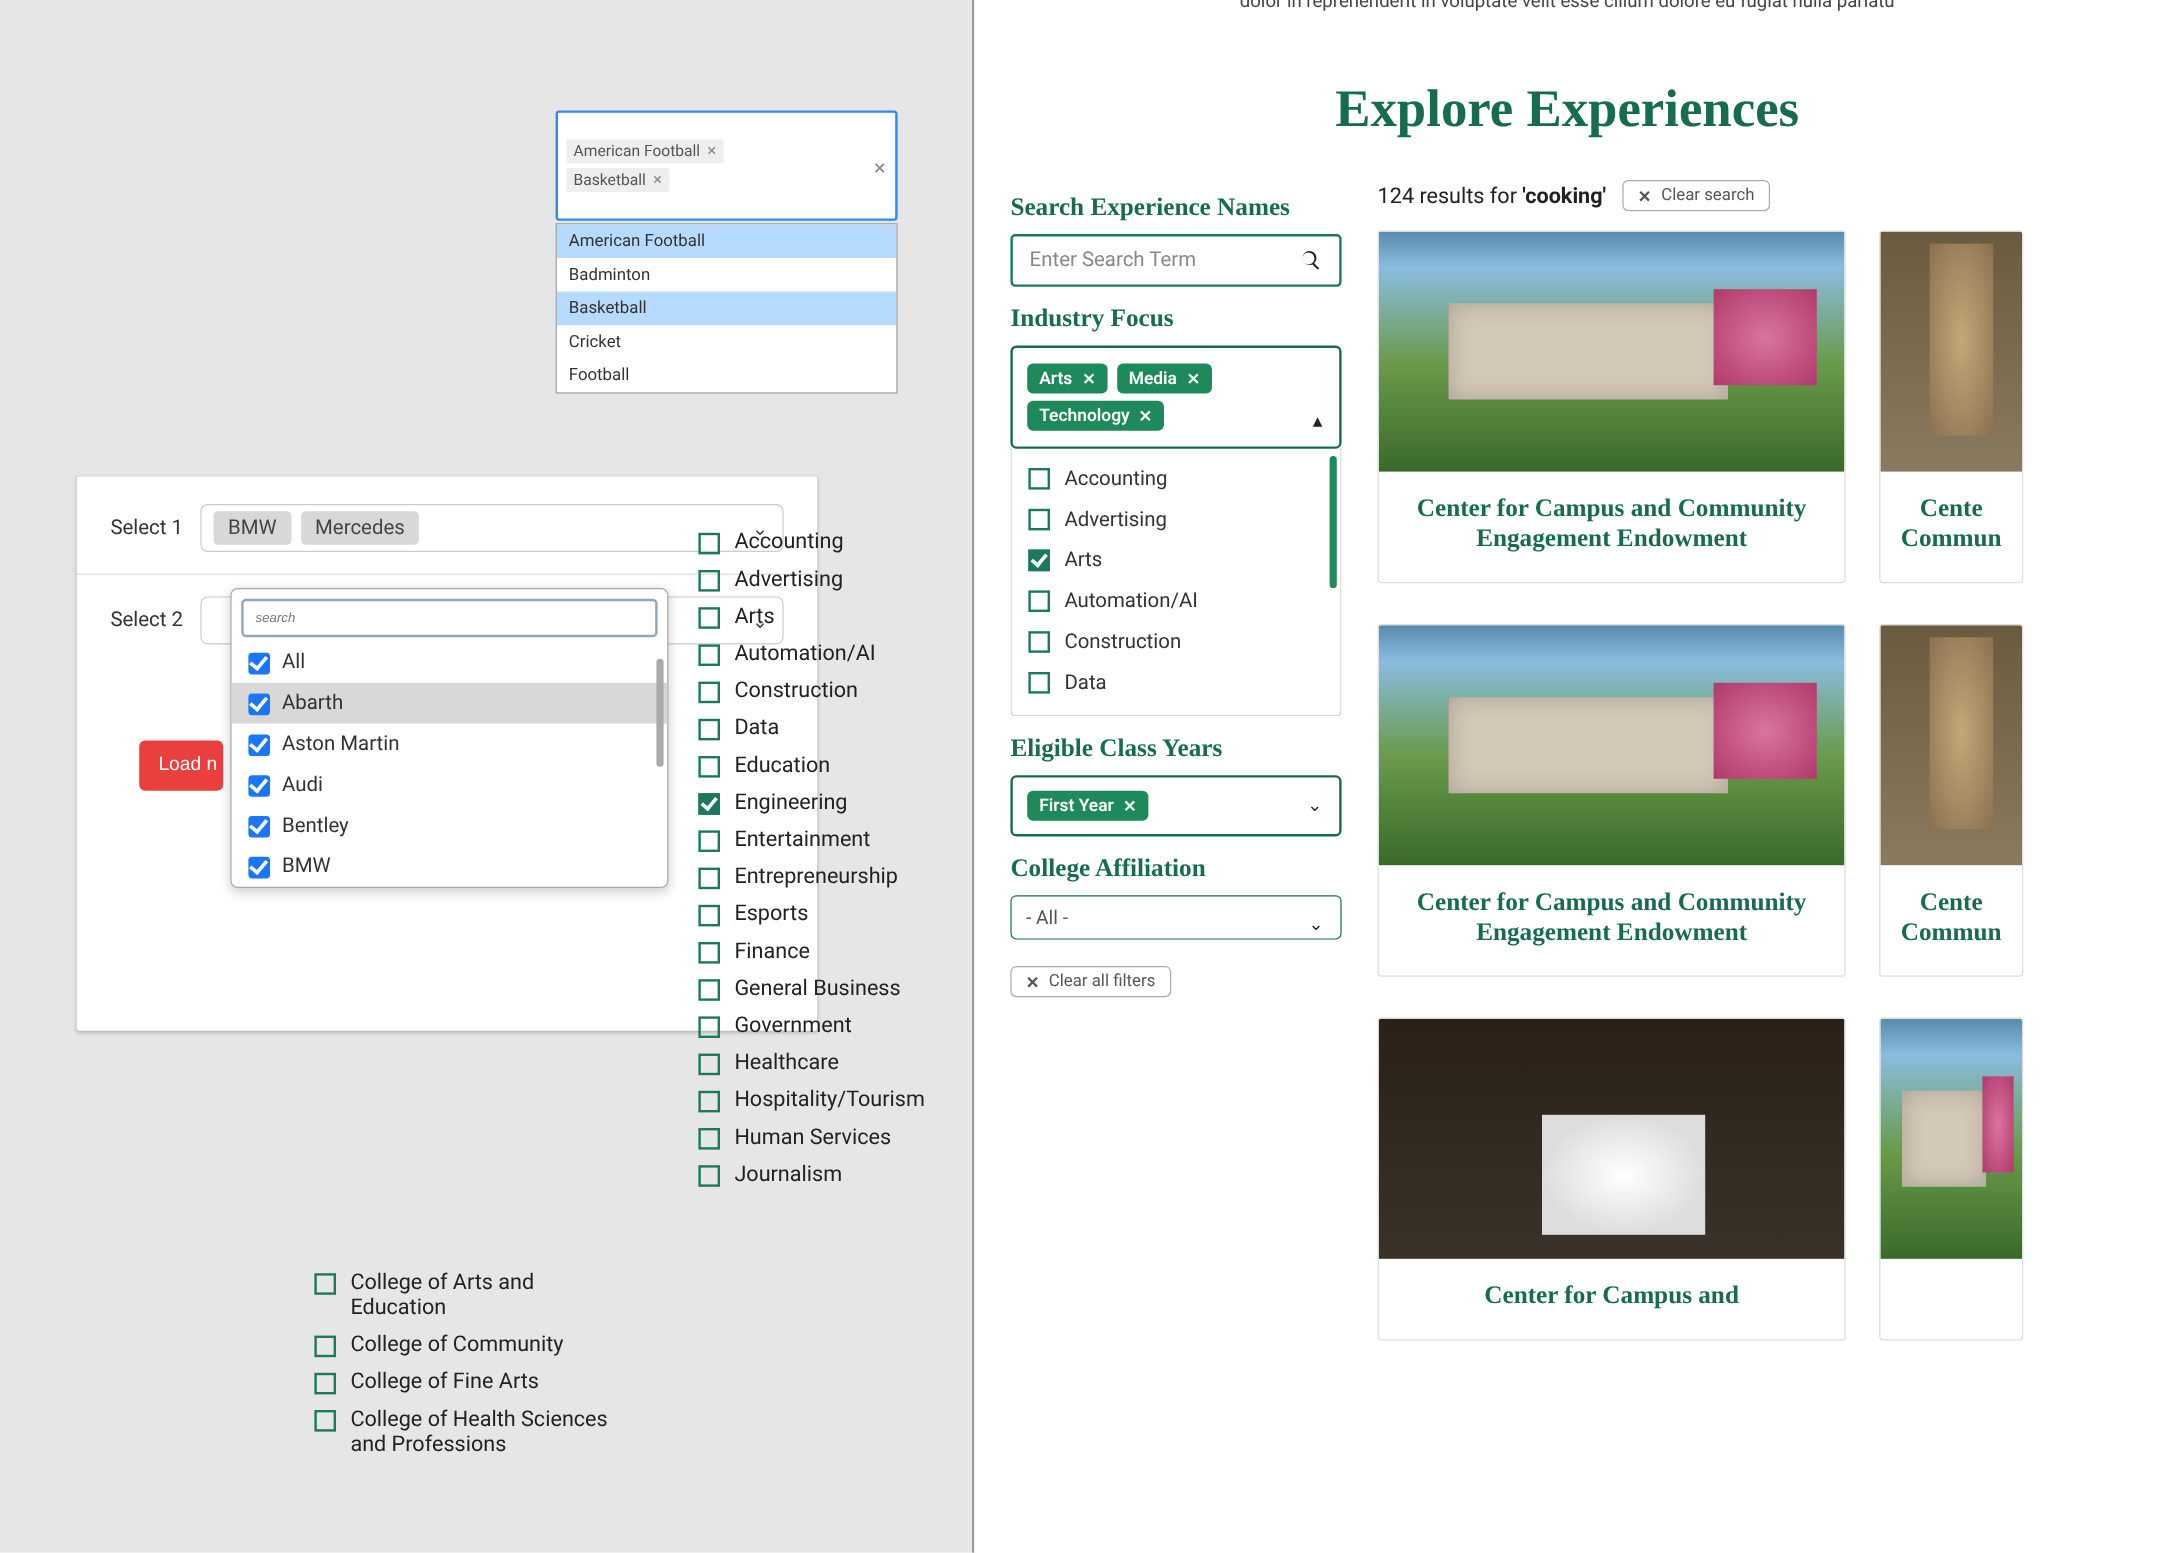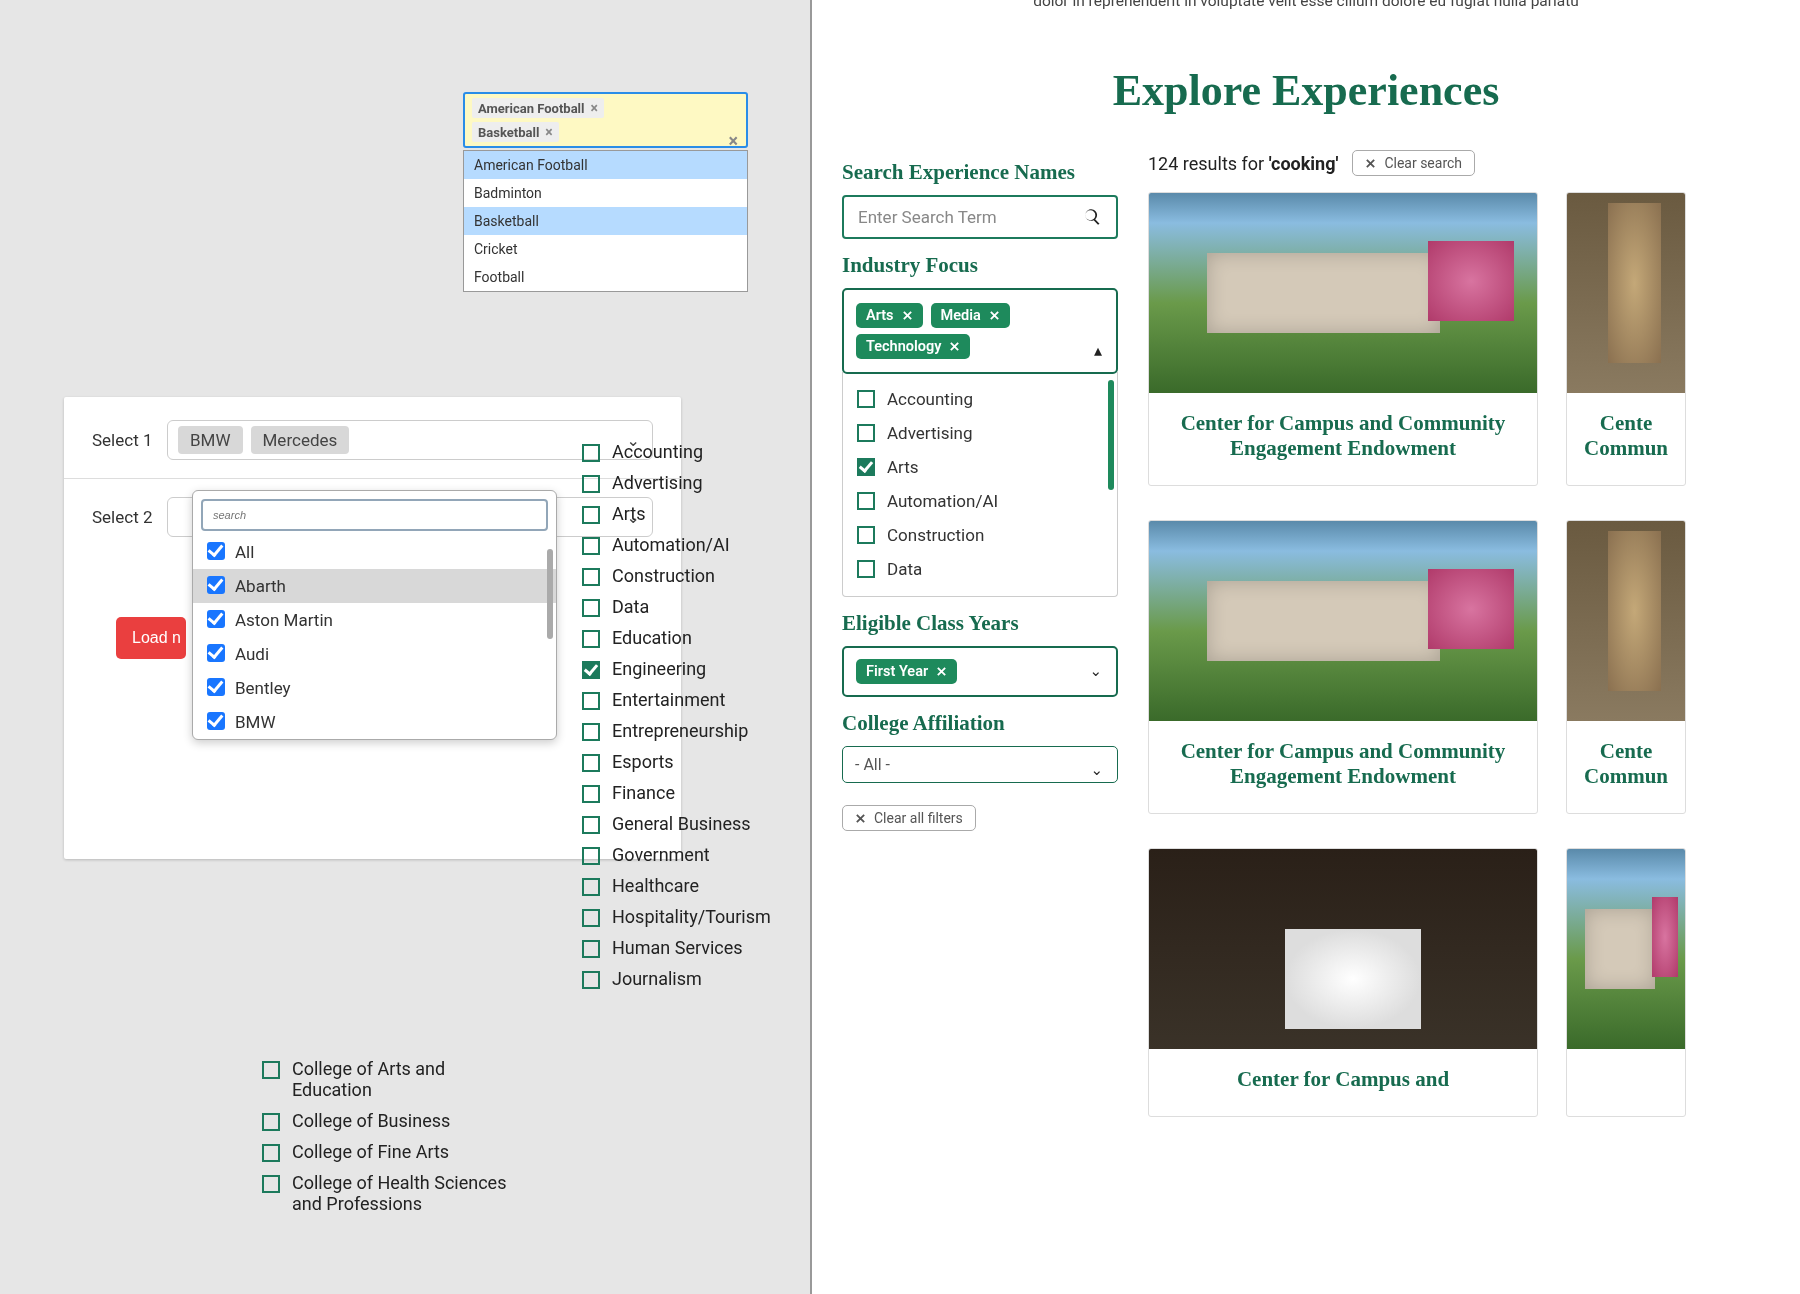--- a/index.html
+++ b/index.html
@@ -3,40 +3,40 @@
 <meta charset="utf-8">
 <style>
 * { box-sizing: border-box; margin: 0; padding: 0; }
 body { font-family: -apple-system, BlinkMacSystemFont, "Segoe UI", Roboto, Arial, sans-serif; width:1800px; height:1294px; overflow:hidden; }
 .container { display:flex; width:100%; height:100%; }
 .left-pane { width:812px; background:#e6e6e6; position:relative; border-right:2px solid #999; }
 .right-pane { flex:1; background:#fff; padding:0 30px; position:relative; overflow:hidden; }
 
 
 .sports-widget { position:absolute; left:463px; top:92px; width:285px; }
-.sports-tags { border:2px solid #2a8de8; border-radius:3px; background:#fef9c3; padding:2px 7px; position:relative;font-weight:bold; }
+.sports-tags { border:2px solid #2a8de8; border-radius:3px; background:#ffffff; padding:20px 7px; position:relative; }
 .sports-chip { display:inline-block; background:#eee; border-radius:2px; padding:2px 6px; margin:2px 3px 2px 0; font-size:13px; color:#555;}
 .sports-chip .chip-x { color:#888; margin-left:6px; cursor:pointer; font-size:14px;}
 .sports-clear { position:absolute; top:36px; right:8px; color:#888; font-size:18px; cursor:pointer;}
 .sports-dropdown { border:1px solid #999; background:#fff; margin-top:2px; font-size:14px; max-height:180px; overflow-y:auto;}
 .sports-option { padding:6px 10px; cursor:pointer; color:#333;}
 .sports-option.highlighted { background:#b6dbff;}
 
 
 .cars-panel { position:absolute; left:64px; top:397px; width:617px; background:#fff; border-radius:2px; box-shadow:0 1px 3px rgba(0,0,0,.2); padding:15px 0 0 0; height:462px; overflow:hidden;}
 .cars-row { display:flex; align-items:center; padding:8px 28px;}
 .cars-label { width:75px; font-size:17px; color:#333;}
 .cars-control { flex:1; border:1px solid #ccc; border-radius:6px; background:#fff; padding:4px 10px; display:flex; align-items:center; position:relative; height:40px;}
 .cars-chip { background:#d8d8d8; border-radius:4px; padding:4px 12px; margin-right:8px; font-size:17px; color:#444;}
 .cars-caret { position:absolute; right:12px; top:10px; font-size:16px; color:#444;}
 .cars-divider { height:1px; background:#ddd; margin:10px 0;}
 .cars-row2 { position:relative;}
 .cars-search { position:absolute; left:192px; top:490px; width:365px; background:#fff; border:1px solid #aaa; border-radius:6px; box-shadow:0 3px 10px rgba(0,0,0,.2); z-index:5;}
 .cars-search input { width:calc(100% - 16px); margin:8px 8px 4px 8px; border:2px solid #92a6b8; font-size:11px; padding:8px 10px; border-radius:4px; color:#666; background:#fff; font-style:italic;}
-.cars-option { display:flex; align-items:flex-start; padding:7px 14px; font-size:17px; color:#333; cursor:pointer;}
+.cars-option { display:flex; align-items:flex-end; padding:7px 14px; font-size:17px; color:#333; cursor:pointer;}
 .cars-option.highlighted-row { background:#d8d8d8;}
 .cars-check { width:18px; height:18px; border-radius:3px; background:#1976ff; margin-right:10px; position:relative;}
 .cars-check::after { content:""; position:absolute; left:4px; top:0px; width:6px; height:11px; border:solid #fff; border-width:0 3px 3px 0; transform:rotate(40deg);}
 .cars-search-scroll { position:absolute; right:3px; top:58px; width:6px; height:90px; background:#aaa; border-radius:3px;}
 
 .load-btn { position:absolute; left:116px; top:617px; background:#ea3f3f; color:#fff; padding:12px 16px; border:none; border-radius:5px; font-size:16px; width:70px; overflow:hidden; white-space:nowrap; text-align:left;}
 
 
 .col-checks { position:absolute; font-size:18px; color:#222;}
 .col-checks.col-colleges { left:262px; top:1053px; width:245px;}
@@ -240,21 +240,21 @@
         </div>
       </div>
 
     <div class="col-checks col-colleges" id="colleges">
         <div class="check-row">
           <div class="check-box"></div>
           <span>College of Arts and Education</span>
         </div>
         <div class="check-row">
           <div class="check-box"></div>
-          <span>College of Business</span>
+          <span>College of Community</span>
         </div>
         <div class="check-row">
           <div class="check-box"></div>
           <span>College of Fine Arts</span>
         </div>
         <div class="check-row">
           <div class="check-box"></div>
           <span>College of Health Sciences and Professions</span>
         </div>
       </div>

